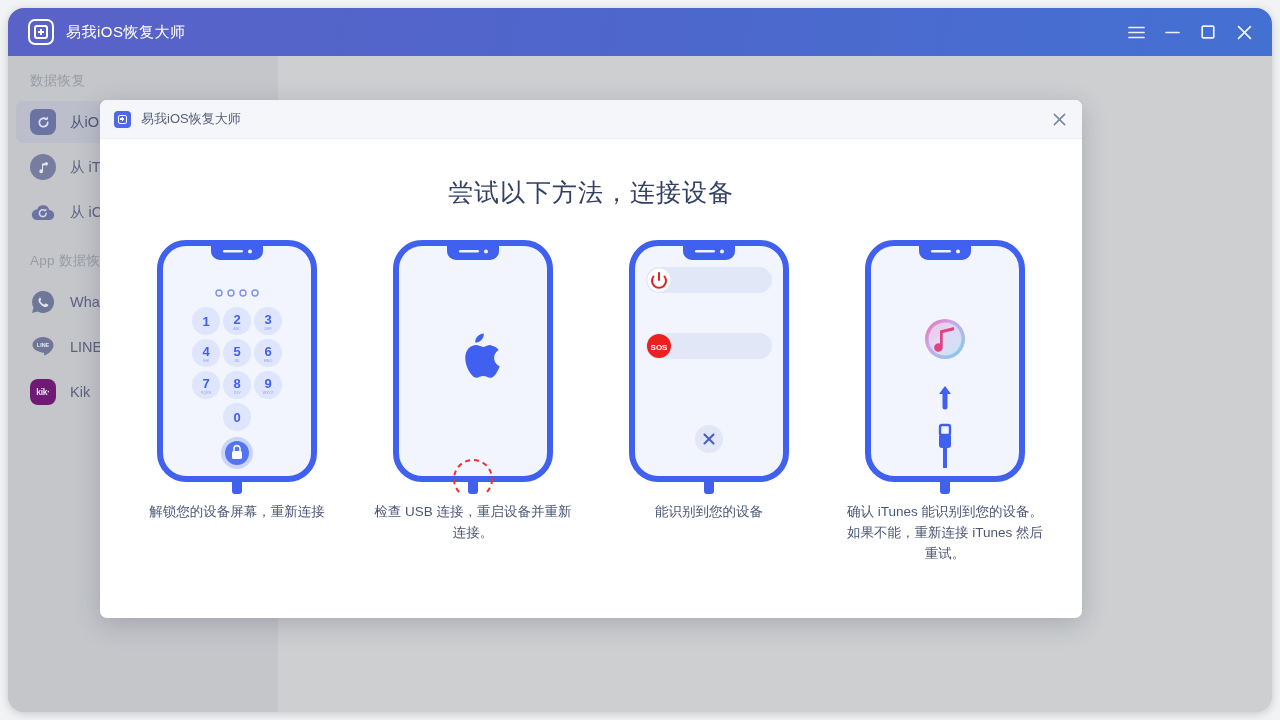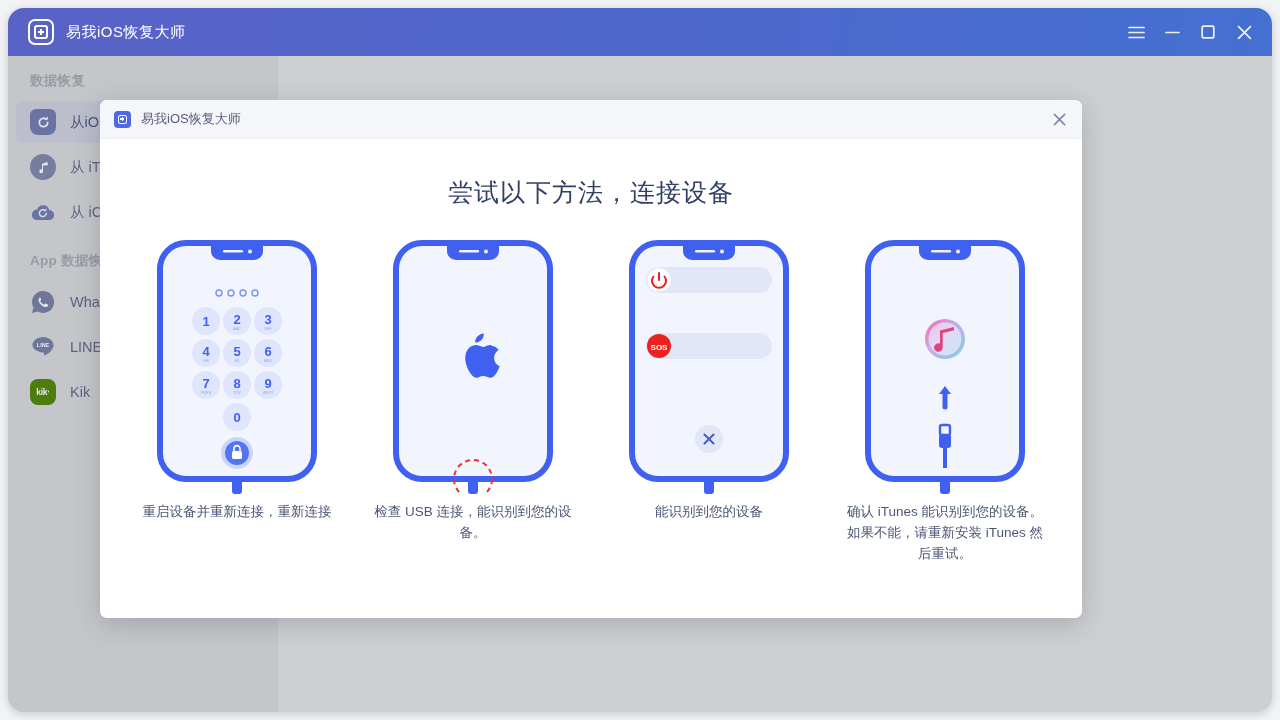--- a/index.html
+++ b/index.html
@@ -41,21 +41,21 @@
     width:36px;height:36px;display:flex;align-items:center;justify-content:center;
     color:#eef0ff;cursor:default;
   }
   .tb-btn svg{display:block;}
   
   .sidebar{
     position:absolute;left:0;top:48px;width:270px;bottom:0;
     background:#c4c6ca;
   }
   .side-group{
-    color:#9a9ca5;font-size:13.5px;padding:16px 0 8px 22px;letter-spacing:.3px;font-weight:bold;
+    color:#9a9ca5;font-size:13.5px;padding:16px 0 8px 22px;letter-spacing:.3px;
   }
   .side-item{
     display:flex;align-items:center;gap:14px;height:42px;margin:3px 8px;
     padding-left:14px;border-radius:7px;
   }
   .side-item.active{background:#bcbecb;}
   .side-icon{
     width:26px;height:26px;border-radius:7px;background:#767d9e;
     display:flex;align-items:center;justify-content:center;flex:0 0 auto;
     color:#e6e8f2;font-size:10px;font-weight:bold;
@@ -201,21 +201,21 @@
       <div class="side-icon" style="background:none;border-radius:0">
         <svg width="26" height="26" viewBox="0 0 26 26">
             <path d="M13 3c5.8 0 10.5 3.7 10.5 8.3 0 4.6-5 8.6-8.4 9.9-1.4.5-1.2-.3-1-1.1.1-.5.3-1.2-.2-1.3C9 18.3 2.5 15.6 2.5 11.3 2.5 6.7 7.2 3 13 3z" fill="#6f7798"></path>
             <text x="13" y="13" font-family="Liberation Sans, sans-serif" font-size="5.4" font-weight="bold" fill="#e6e8f2" text-anchor="middle">LINE</text>
           </svg>
       </div>
       <div class="side-label">LINE</div>
     </div>
 
     <div class="side-item">
-      <div class="side-icon" style="background:#4d7c0f;border-radius:8px">
+      <div class="side-icon" style="background:#701a75;border-radius:8px">
         <span style="font-size:8.5px;letter-spacing:-.3px;">kik·</span>
       </div>
       <div class="side-label">Kik</div>
     </div>
   </div>
 
   <div class="main-area"></div>
 
   <div class="modal">
 
@@ -296,21 +296,21 @@
               <circle cx="118" cy="188" r="14" fill="#dee5fc"></circle>
                 <text x="118" y="193" font-family="Liberation Sans, sans-serif" font-size="13" font-weight="bold" fill="#4060f0" text-anchor="middle">0</text>
             </g>
 
             <circle cx="118" cy="224" r="16" fill="#c9d5fb"></circle>
             <circle cx="118" cy="224" r="12" fill="#5574f3"></circle>
             <rect x="113" y="222" width="10" height="8" rx="1.6" fill="#fff"></rect>
             <path d="M115 222v-2.4a3 3 0 0 1 6 0V222" fill="none" stroke="#fff" stroke-width="1.6"></path>
           </svg>
         </div>
-        <div class="caption">重启设备并重新连接，重新连接</div>
+        <div class="caption">解锁您的设备屏幕，重新连接</div>
       </div>
 
       <div class="card">
         <div class="phone-wrap">
           <svg width="236" height="265" viewBox="0 0 236 265">
             <rect x="38" y="62" width="5" height="14" rx="2.5" fill="#4060f0"></rect>
             <rect x="38" y="84" width="5" height="24" rx="2.5" fill="#4060f0"></rect>
             <rect x="38" y="114" width="5" height="24" rx="2.5" fill="#4060f0"></rect>
             <rect x="193" y="86" width="5" height="34" rx="2.5" fill="#4060f0"></rect>
             <rect x="113" y="243" width="10" height="22" rx="3" fill="#4060f0"></rect>
@@ -320,21 +320,21 @@
             <rect x="104" y="21" width="20" height="2.6" rx="1.3" fill="#f2f5fe"></rect>
             <circle cx="131" cy="22.4" r="2" fill="#f2f5fe"></circle>
 
             <g transform="translate(118,122) scale(1.32)" fill="#4060f0">
               <path d="M8.2-13.3c.1 1.8-.6 3.5-1.7 4.7-1.2 1.3-3 2.3-4.8 2.2-.2-1.8.7-3.6 1.8-4.7 1.2-1.3 3.1-2.2 4.7-2.2zM13.9-4.6c-2.7-.2-5 1.5-6.3 1.5-1.3 0-3.3-1.4-5.4-1.4-2.8.1-5.3 1.6-6.7 4.1-2.9 5-.7 12.4 2 16.5 1.4 2 3 4.2 5.1 4.1 2-.1 2.8-1.3 5.2-1.3s3.1 1.3 5.3 1.3c2.2 0 3.6-2 4.9-4 1.5-2.3 2.2-4.5 2.2-4.6-.1 0-4.2-1.6-4.2-6.4 0-4 3.3-5.9 3.4-6-1.8-2.7-4.7-3-5.5-3.1z"></path>
             </g>
 
             <circle cx="118" cy="250" r="19" fill="none" stroke="#f03030" stroke-width="2" stroke-dasharray="5 4"></circle>
           </svg>
         </div>
-        <div class="caption wide">检查 USB 连接，能识别到您的设备。</div>
+        <div class="caption wide">检查 USB 连接，重启设备并重新连接。</div>
       </div>
 
       <div class="card">
         <div class="phone-wrap">
           <svg width="236" height="265" viewBox="0 0 236 265">
             <rect x="38" y="62" width="5" height="14" rx="2.5" fill="#4060f0"></rect>
             <rect x="38" y="84" width="5" height="24" rx="2.5" fill="#4060f0"></rect>
             <rect x="38" y="114" width="5" height="24" rx="2.5" fill="#4060f0"></rect>
             <rect x="193" y="86" width="5" height="34" rx="2.5" fill="#4060f0"></rect>
             <rect x="113" y="243" width="10" height="22" rx="3" fill="#4060f0"></rect>
@@ -391,18 +391,18 @@
             <path d="M127 98l-14 3.4v13.1a4.3 4.3 0 1 0 2.7 4v-14.6l11.3-2.7z" fill="#e0437f"></path>
 
             <path d="M118 162v16" stroke="#4060f0" stroke-width="5" stroke-linecap="round"></path>
             <path d="M118 157l6 8h-12z" fill="#4060f0"></path>
 
             <rect x="113" y="196" width="10" height="10" rx="2" fill="none" stroke="#4060f0" stroke-width="2.4"></rect>
             <rect x="112" y="205" width="12" height="14" rx="3" fill="#4060f0"></rect>
             <rect x="116" y="217" width="4" height="22" fill="#4060f0"></rect>
           </svg>
         </div>
-        <div class="caption wide">确认 iTunes 能识别到您的设备。如果不能，请重新安装 iTunes 然后重试。</div>
+        <div class="caption wide">确认 iTunes 能识别到您的设备。如果不能，重新连接 iTunes 然后重试。</div>
       </div>
 
     </div>
   </div>
 </div>
 
 </body></html>

